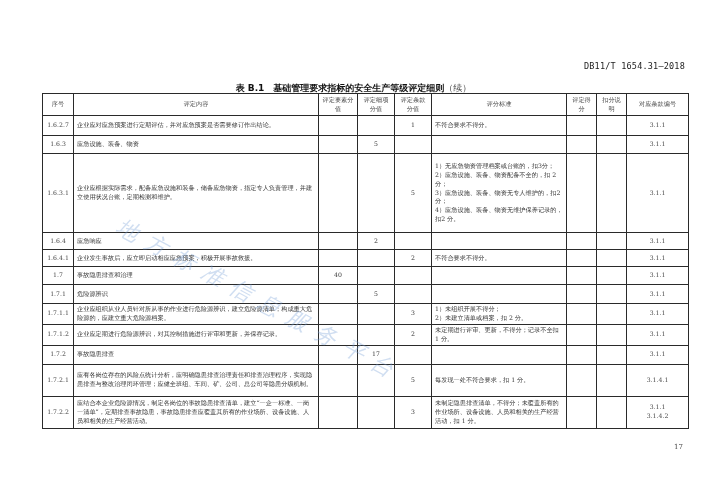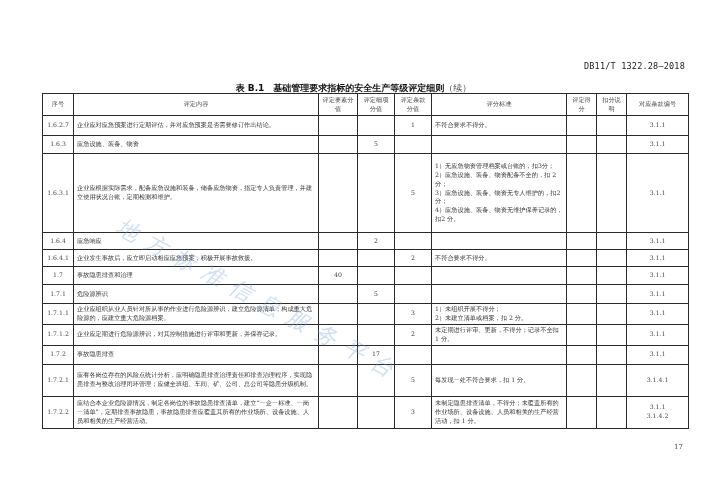--- a/index.html
+++ b/index.html
@@ -40,21 +40,21 @@
     position: absolute; left: 125px; top: 212px;
     transform: rotate(28deg); transform-origin: left top;
     font-family: "DejaVu Serif", serif; font-size: 22px; letter-spacing: 10px;
     color: rgba(120, 160, 215, 0.35); white-space: nowrap; pointer-events: none;
     font-style: italic;
   }
 </style>
 </head>
 <body>
 
-<div class="std-code">DB11/T 1322.28—2018</div>
+<div class="std-code">DB11/T 1654.31—2018</div>
 
 <div class="table-title">
   <span>表 B.1　基础管理要求指标的安全生产等级评定细则</span><span class="cont">（续）</span>
 </div>
 
 <table class="spec">
   <colgroup>
     <col style="width:31px">
     <col style="width:245px">
     <col style="width:39px">

